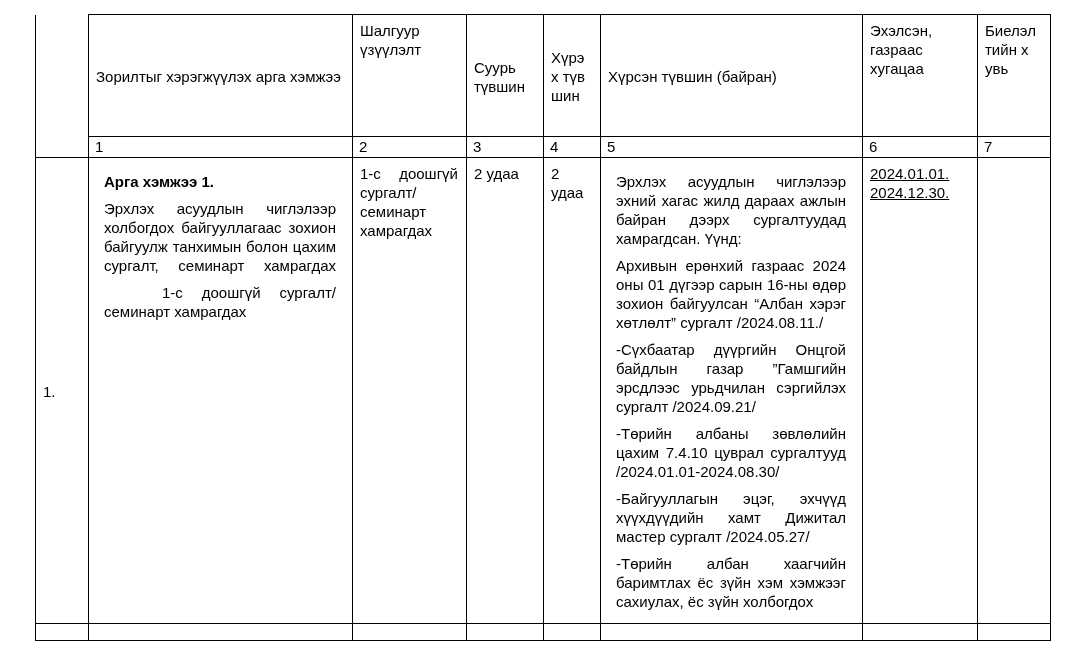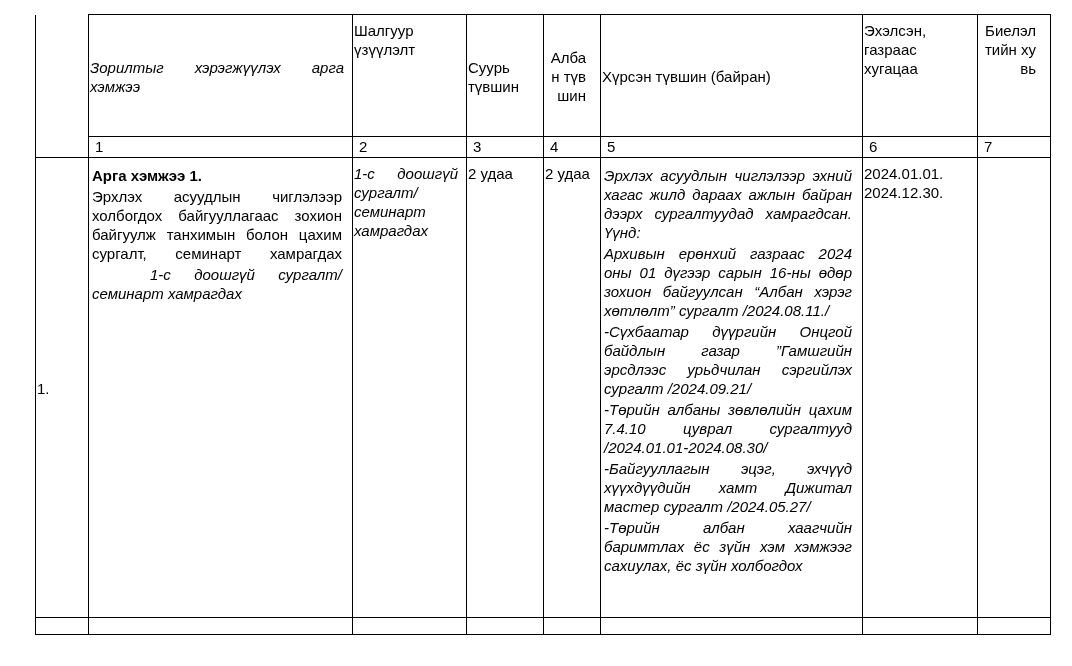--- a/index.html
+++ b/index.html
@@ -7,33 +7,33 @@
     position:relative;width:1072px;height:666px;background:#ffffff;
     font-family:"Liberation Sans","DejaVu Sans",sans-serif;
     color:#000;font-size:15px;line-height:19px;overflow:hidden;
   }
   table.doc{
     position:absolute;left:35px;top:14px;width:1015px;
     border-collapse:collapse;table-layout:fixed;
   }
   td{
     border:1.5px solid #000;vertical-align:top;
-    padding:6px 8px 4px 1px;overflow:hidden;
+    padding:6px 8px 4px 7px;overflow:hidden;
   }
   .no-top{border-top:none;}
   .v-mid{vertical-align:middle;}
-  .justify{text-align:justify;font-style:italic;}
+  .justify{text-align:justify;}
   .justify-all{text-align:justify;text-align-last:justify;}
-  .break{word-break:break-all;padding-right:14px;text-align:right;}
+  .break{word-break:break-all;padding-right:14px;}
   .wrap{overflow-wrap:break-word;}
   .bold{font-weight:bold;}
-  .pre{white-space:pre-line;}
+  .pre{white-space:pre-line;text-decoration:underline;}
   tr.idx td{padding:0 6px;line-height:20px;}
   .tab-indent::before{content:"";display:inline-block;width:58px;}
-  .para{margin:2px;}
+  .para{margin:8px;}
 </style>
 </head>
 <body>
 
 <div class="page">
   <table class="doc">
     <colgroup>
       <col style="width:53px">
       <col style="width:264px">
       <col style="width:114px">
@@ -43,21 +43,21 @@
       <col style="width:115px">
       <col style="width:73px">
     </colgroup>
 
     <tbody>
         <tr style="height:122px">
       <td rowspan="2" class="no-top"></td>
       <td class="v-mid justify"><span>Зорилтыг хэрэгжүүлэх арга хэмжээ</span></td>
       <td><span>Шалгуур үзүүлэлт</span></td>
       <td class="v-mid"><span>Суурь түвшин</span></td>
-      <td class="v-mid break"><span>Албан түвшин</span></td>
+      <td class="v-mid break"><span>Хүрэх түвшин</span></td>
       <td class="v-mid"><span>Хүрсэн түвшин (байран)</span></td>
       <td><span>Эхэлсэн, газраас хугацаа</span></td>
       <td class="break"><span>Биелэлтийн хувь</span></td>
     </tr>
 
     <tr class="idx" style="height:21px">
       <td>1</td>
       <td>2</td>
       <td>3</td>
       <td>4</td>

